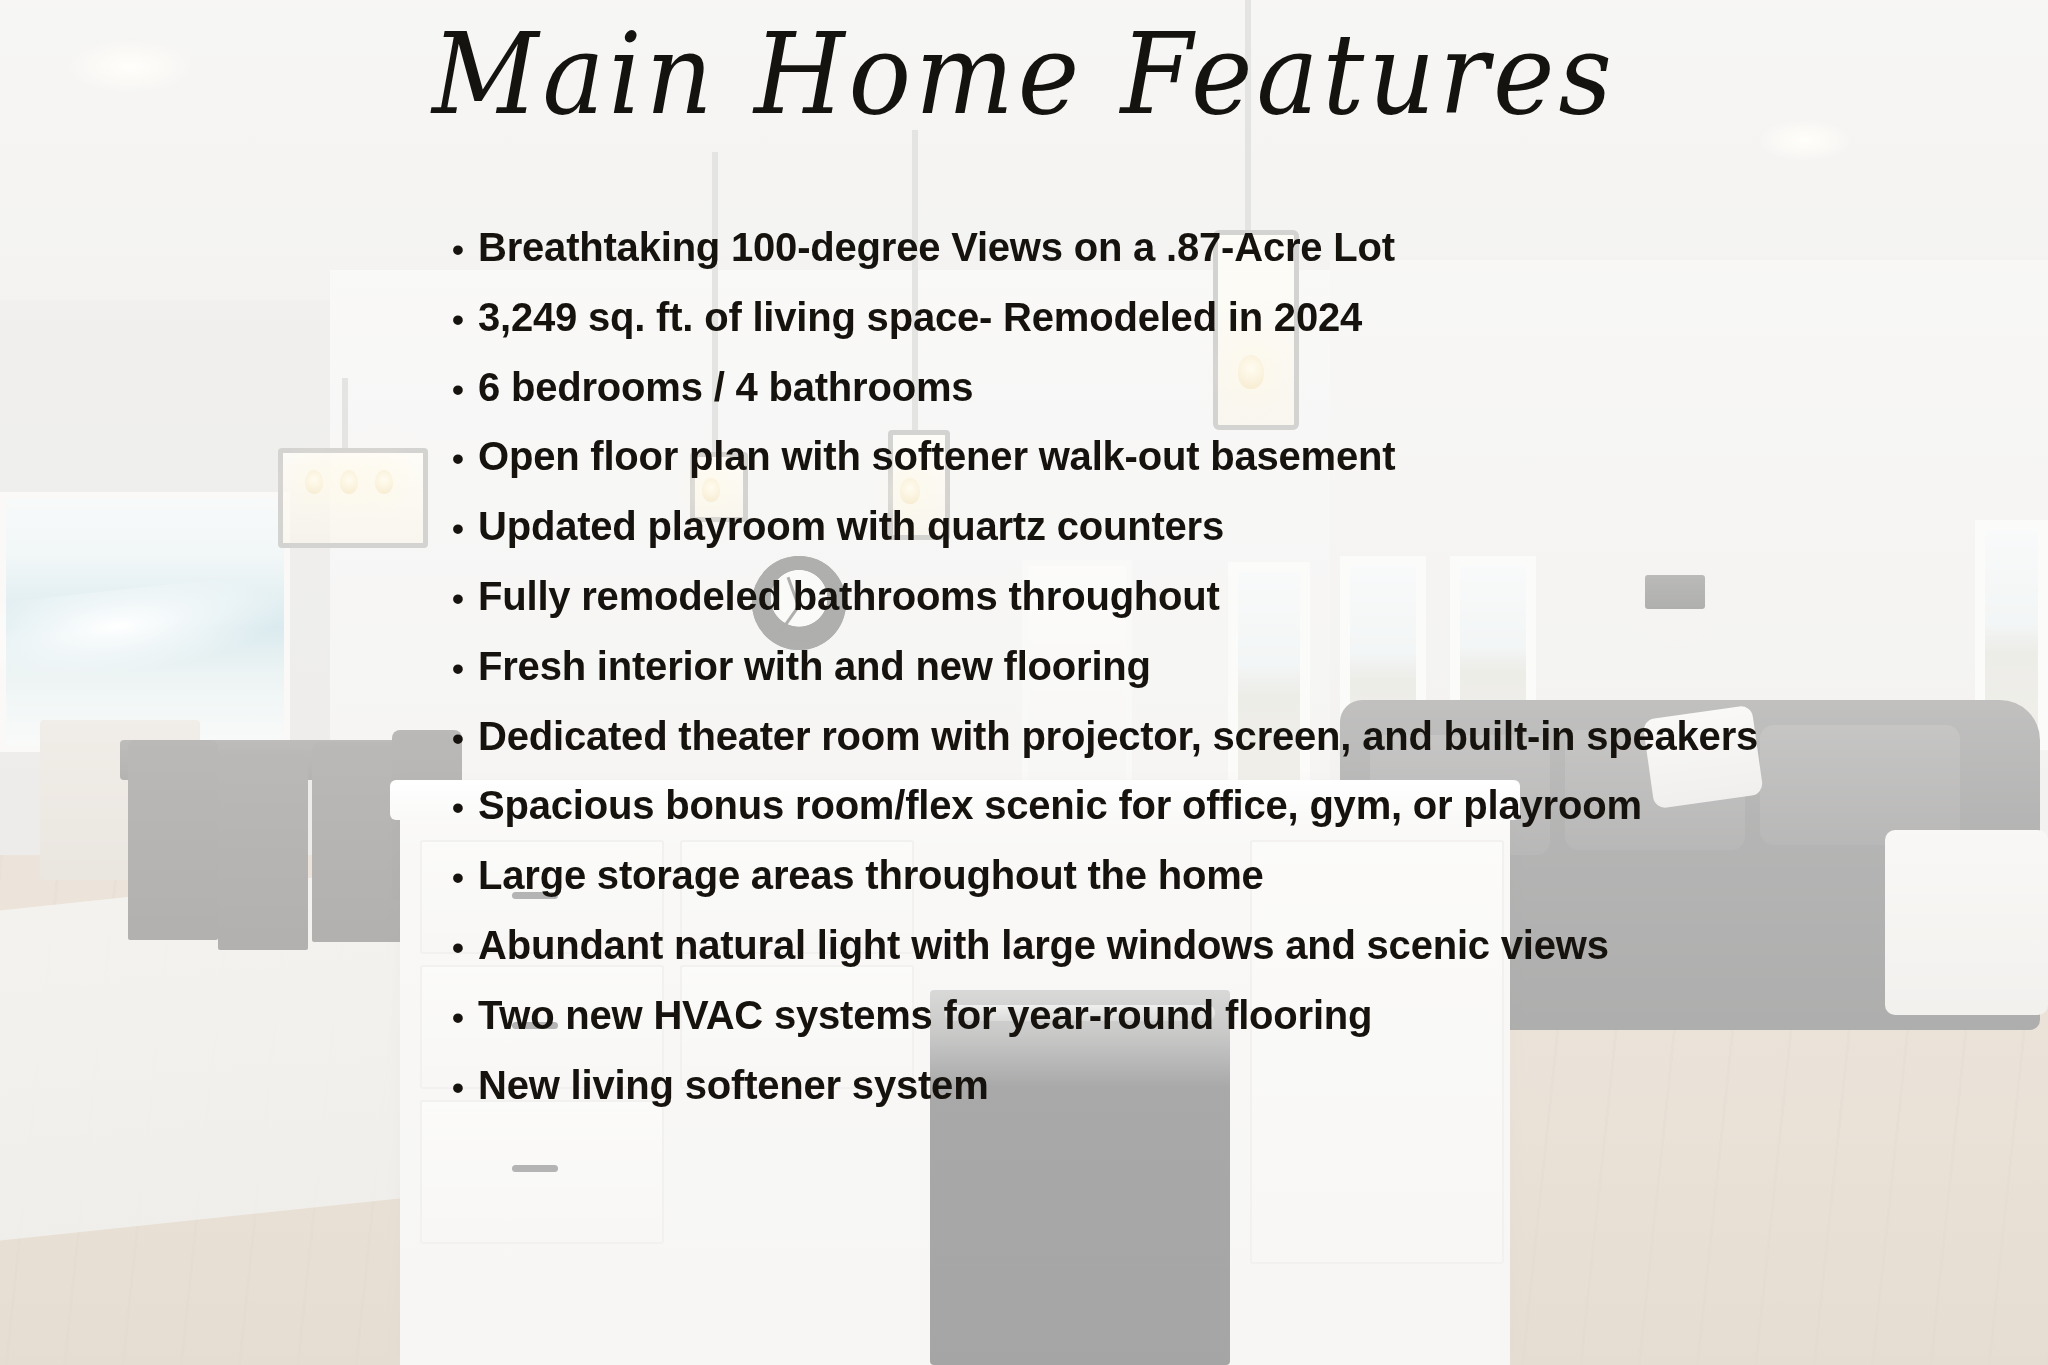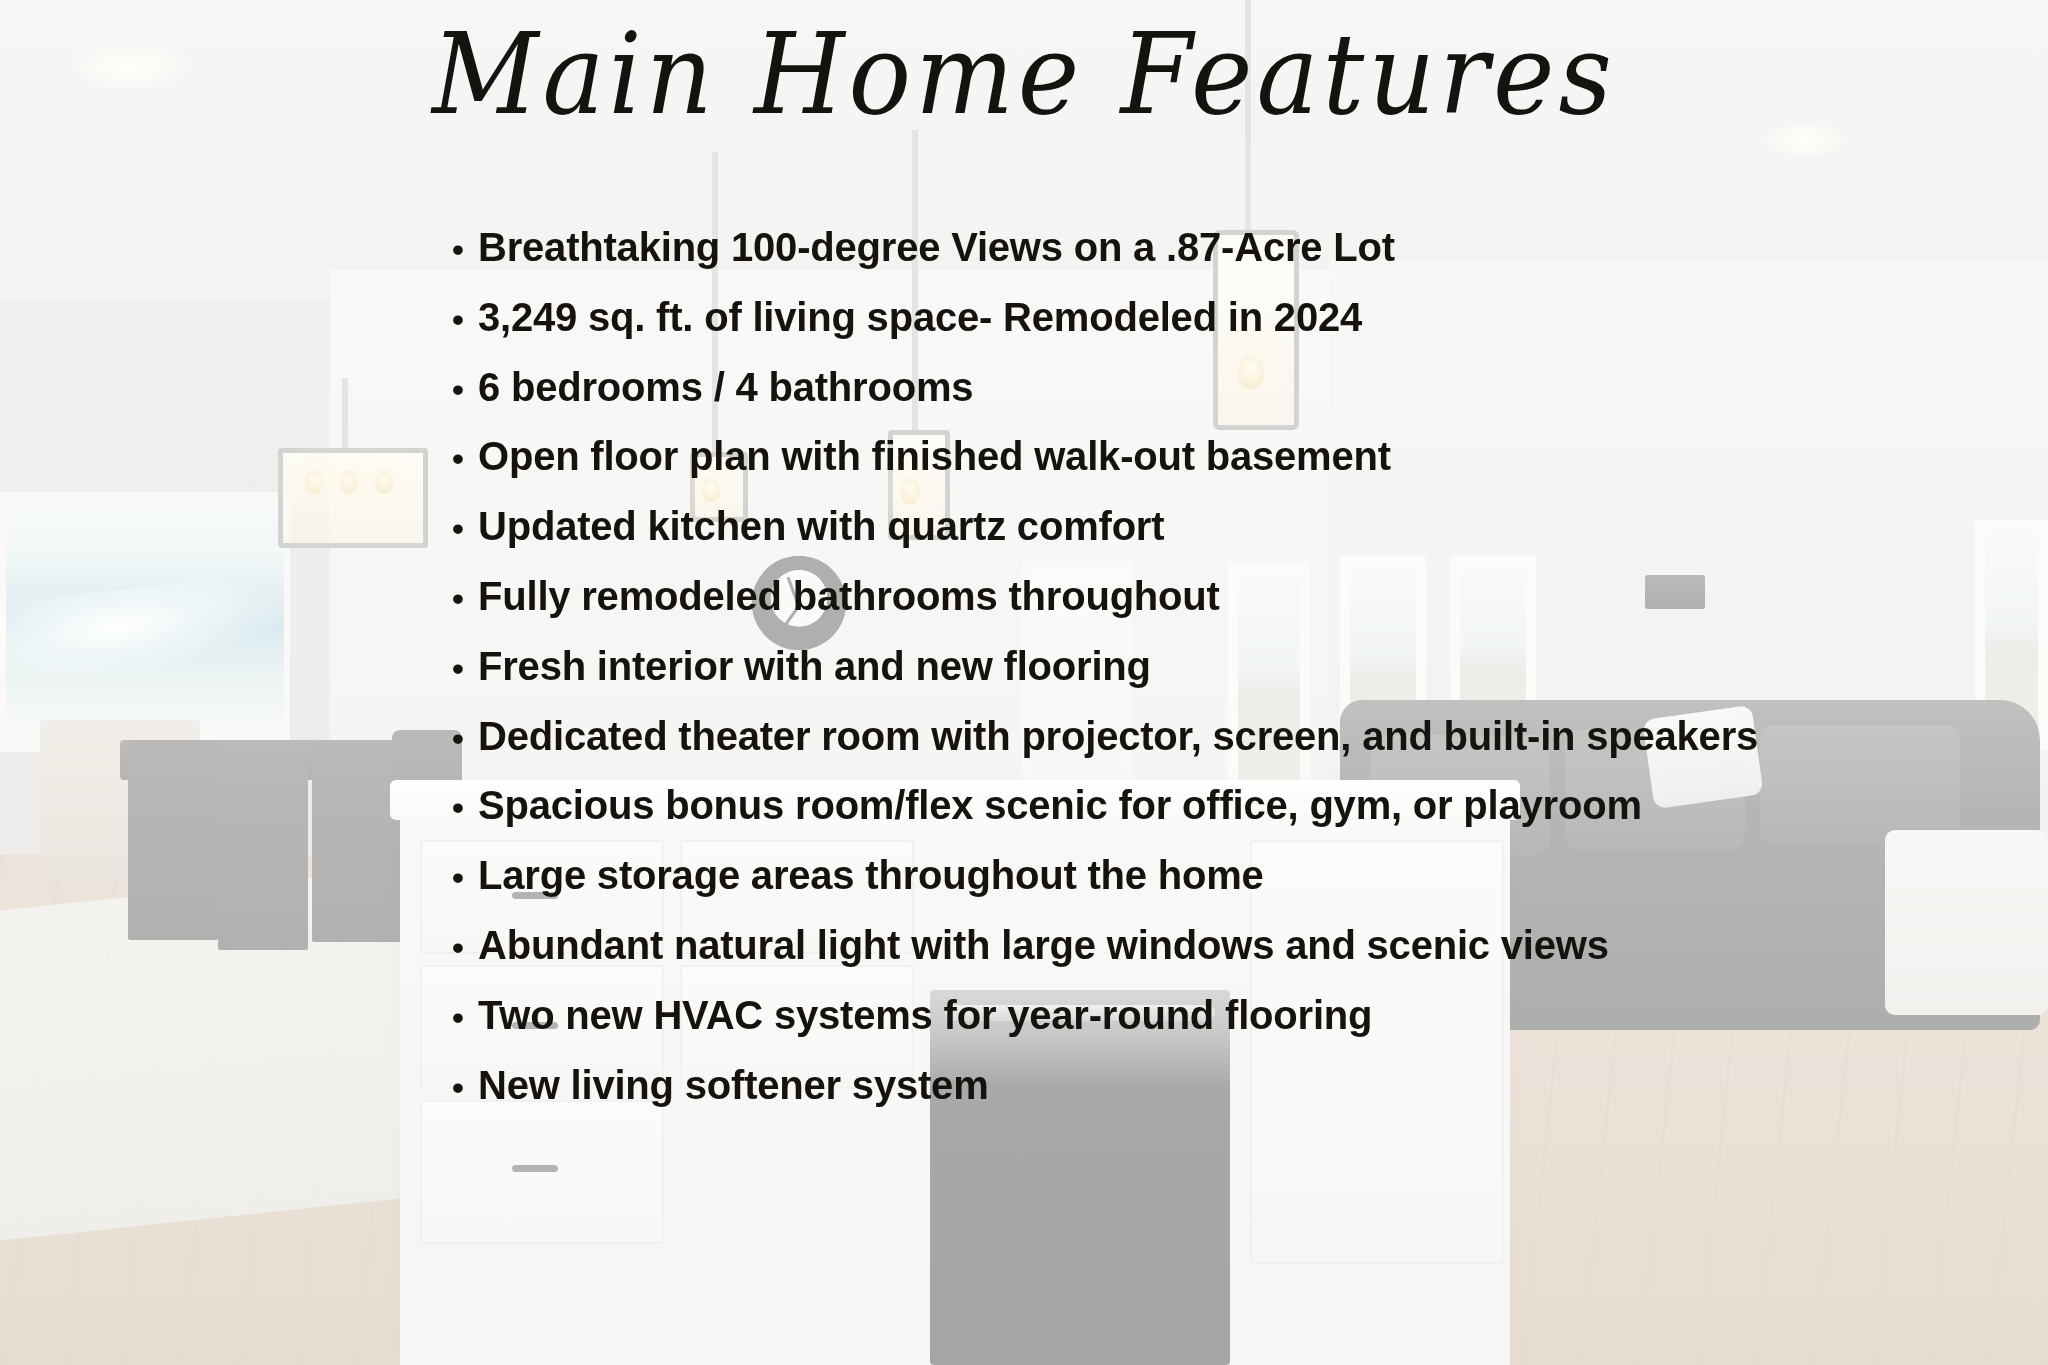--- a/index.html
+++ b/index.html
@@ -357,25 +357,25 @@
       <div class="bullet">
         <span class="dot">•</span>
         <span class="txt"> 3,249 sq. ft. of living space- Remodeled in 2024</span>
       </div>
       <div class="bullet">
         <span class="dot">•</span>
         <span class="txt">6 bedrooms / 4 bathrooms</span>
       </div>
       <div class="bullet">
         <span class="dot">•</span>
-        <span class="txt">Open floor plan with finished walk-out basement</span>
-      </div>
-      <div class="bullet">
-        <span class="dot">•</span>
-        <span class="txt">Updated kitchen with quartz comfort</span>
+        <span class="txt">Open floor plan with softener walk-out basement</span>
+      </div>
+      <div class="bullet">
+        <span class="dot">•</span>
+        <span class="txt">Updated playroom with quartz counters</span>
       </div>
       <div class="bullet">
         <span class="dot">•</span>
         <span class="txt">Fully remodeled bathrooms throughout</span>
       </div>
       <div class="bullet">
         <span class="dot">•</span>
         <span class="txt">Fresh interior with and new flooring</span>
       </div>
       <div class="bullet">

